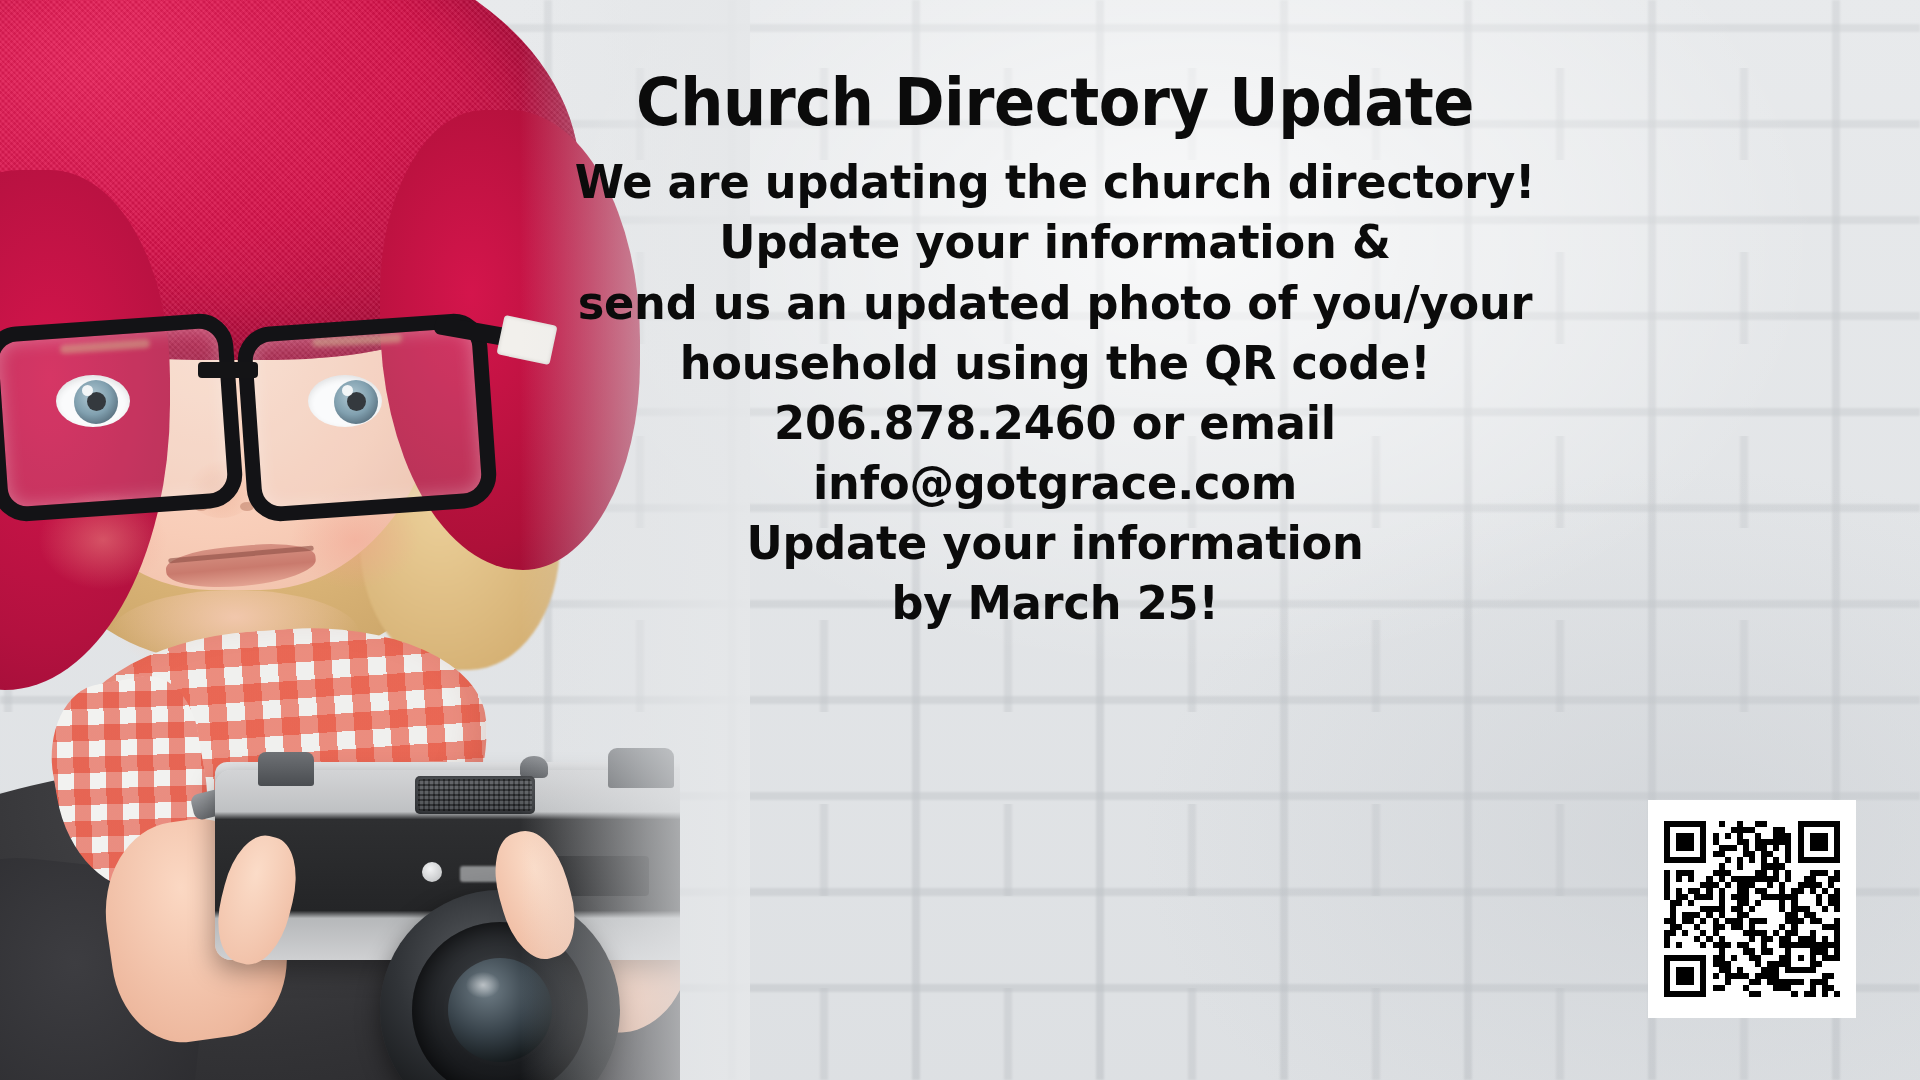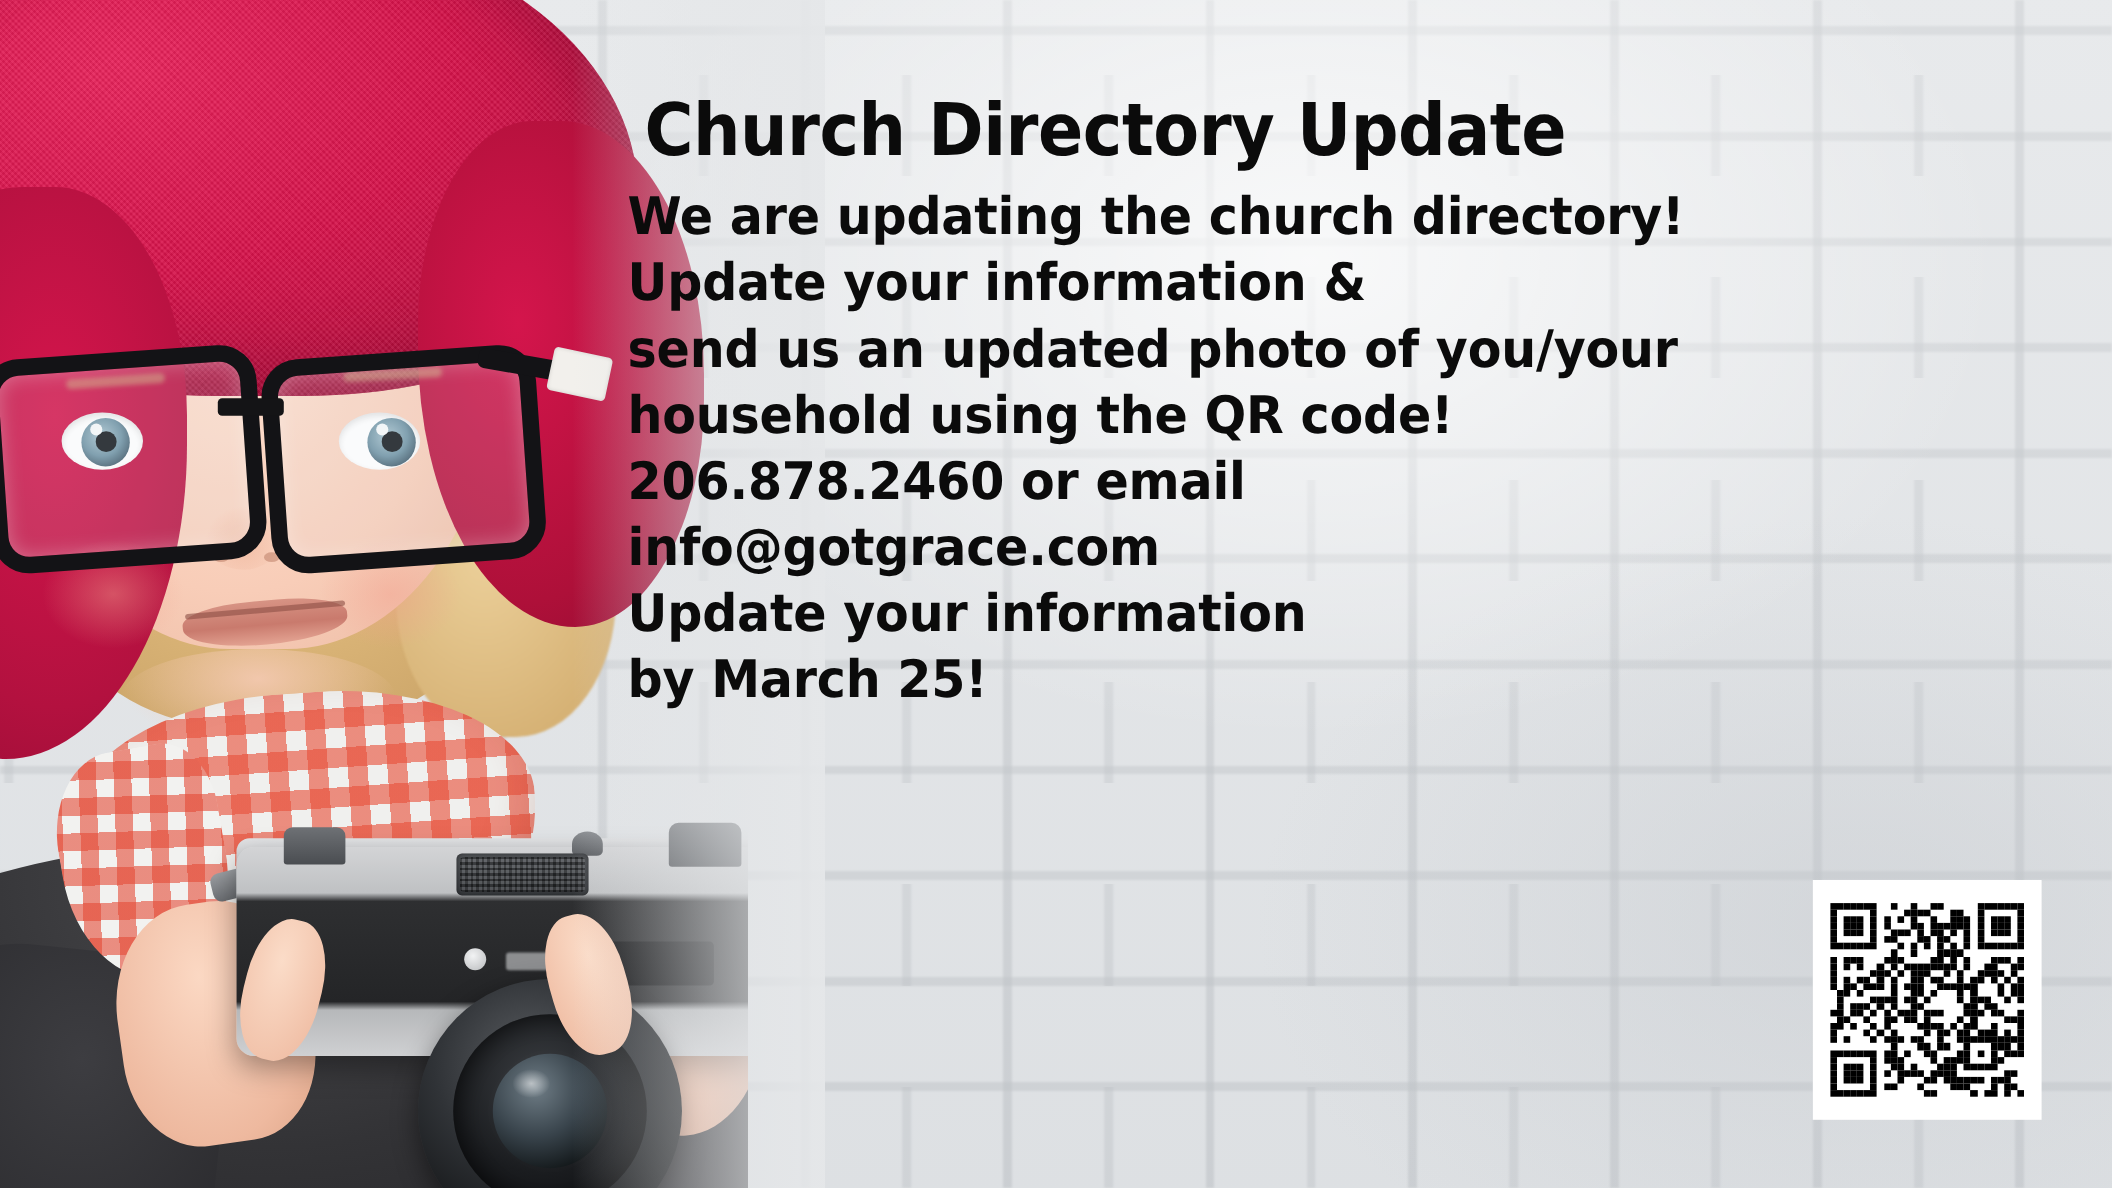--- a/index.html
+++ b/index.html
@@ -359,23 +359,23 @@
     position: absolute;
     left: 520px; top: 0; width: 230px; height: 1080px;
     background: linear-gradient(90deg, rgba(226,228,230,0) 0%, rgba(228,230,232,0.55) 55%, rgba(229,231,233,0.95) 100%);
     pointer-events: none;
   }
 
   
   .textblock {
     position: absolute;
     left: 545px;
-    top: 85px;
+    top: 69px;
     width: 1020px;
-    text-align: left;
+    text-align: center;
     color: #0b0b0b;
   }
   .headline {
     font-family: "DejaVu Sans", sans-serif;
     font-weight: bold;
     font-size: 66px;
     line-height: 1.02;
     letter-spacing: -0.5px;
     margin: 0 0 16px 0;
     transform: scaleX(0.92);

